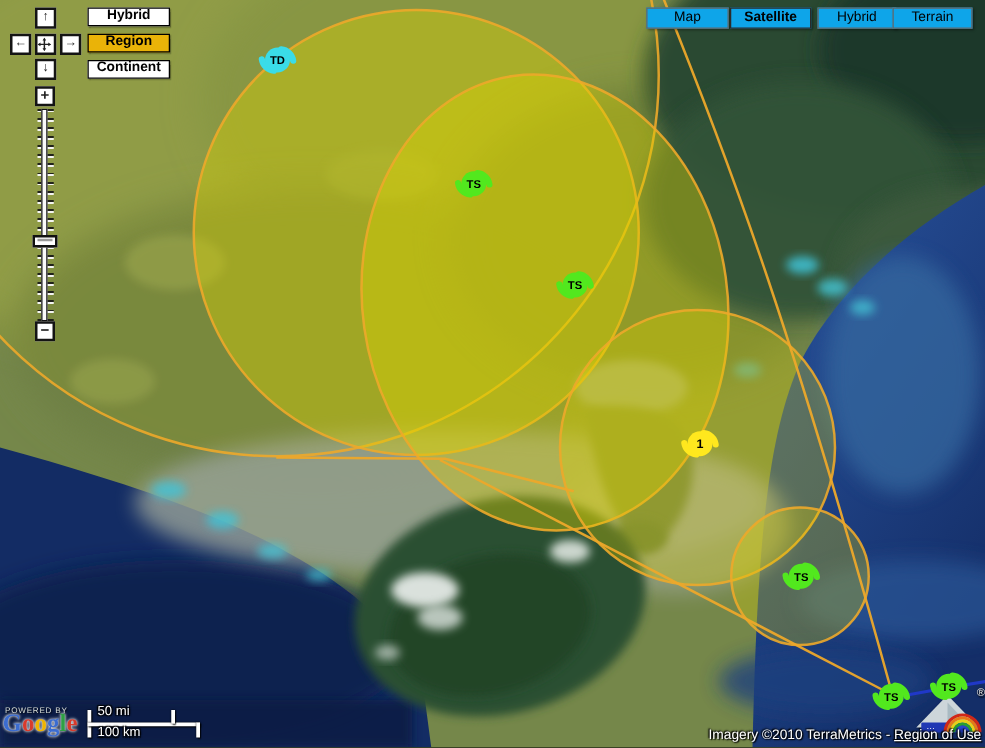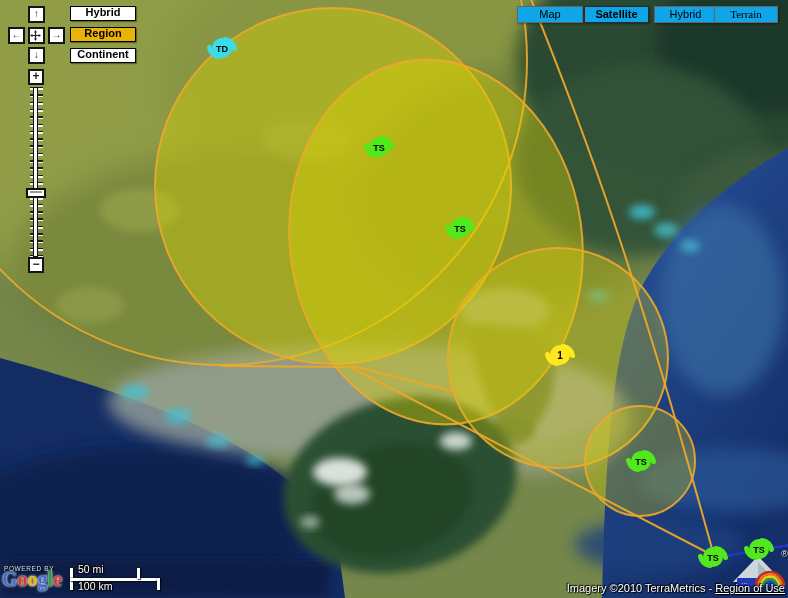--- a/index.html
+++ b/index.html
@@ -213,21 +213,21 @@
   <div class="panbtn ui" style="left:48px;top:27px;"><span>→</span></div>
   <div class="panbtn ui" style="left:28px;top:47px;"><span>↓</span></div>
 
   <div class="viewbtn ui" id="vb-local" style="top:6px;">Hybrid</div>
   <div class="viewbtn ui" id="vb-region" style="top:27px;">Region</div>
   <div class="viewbtn ui" id="vb-continent" style="top:48px;">Continent</div>
 
   <div class="mapbtn ui" id="mt-map" style="left:517px;width:66px;">Map</div>
   <div class="mapbtn ui" id="mt-satellite" style="left:584px;width:65px;">Satellite</div>
   <div class="mapbtn ui" id="mt-hybrid" style="left:654px;width:63px;">Hybrid</div>
-  <div class="mapbtn ui" id="mt-terrain" style="left:714px;width:64px;font-family:Liberation Serif, serif;">Terrain</div>
+  <div class="mapbtn ui" id="mt-terrain" style="left:714px;width:64px;">Terrain</div>
 
   <div class="zbtn ui" style="top:69px;">+</div>
   <div id="zoom-track" class="ui">
     <div id="zoom-rail"></div>
   </div>
   <div id="zoom-handle" class="ui">
       <div></div>
     </div>
   <div class="zbtn ui" style="top:257px;">−</div>
 

